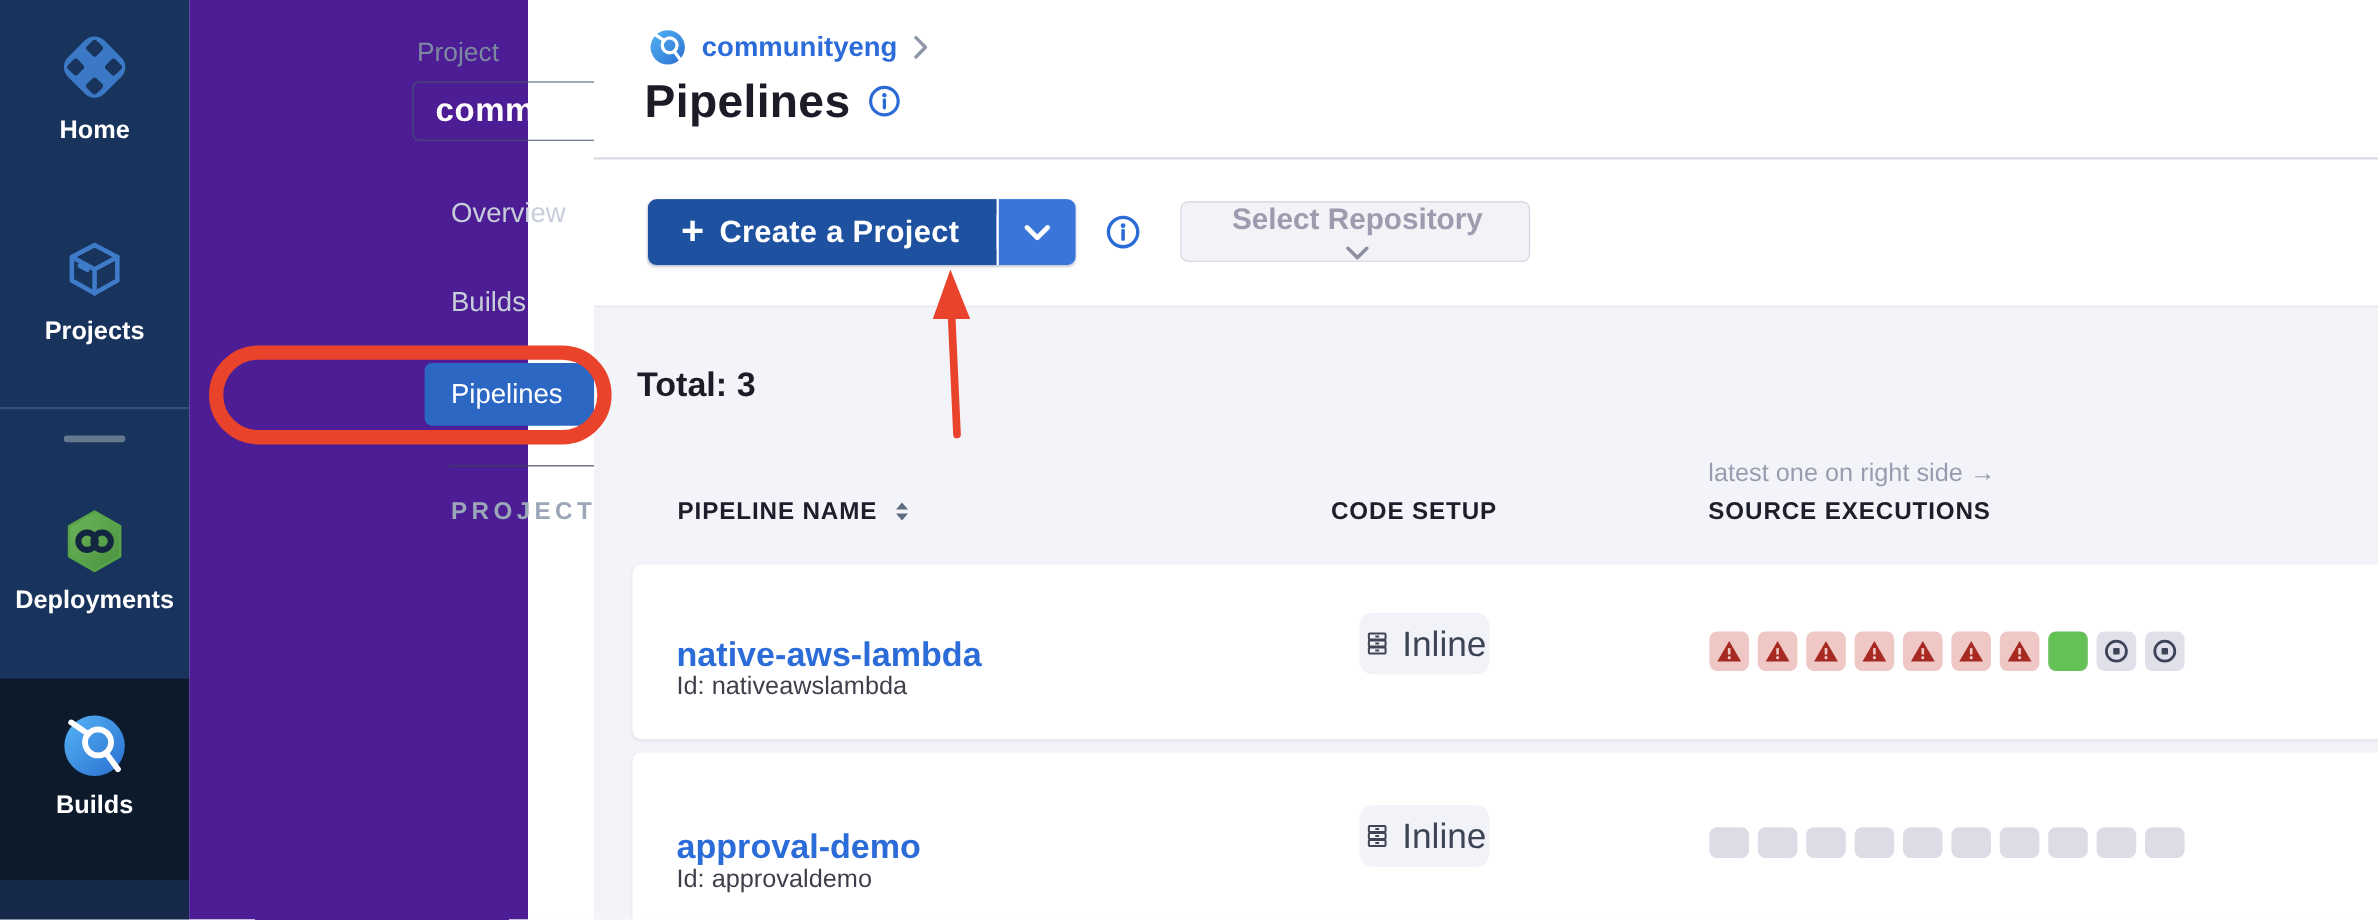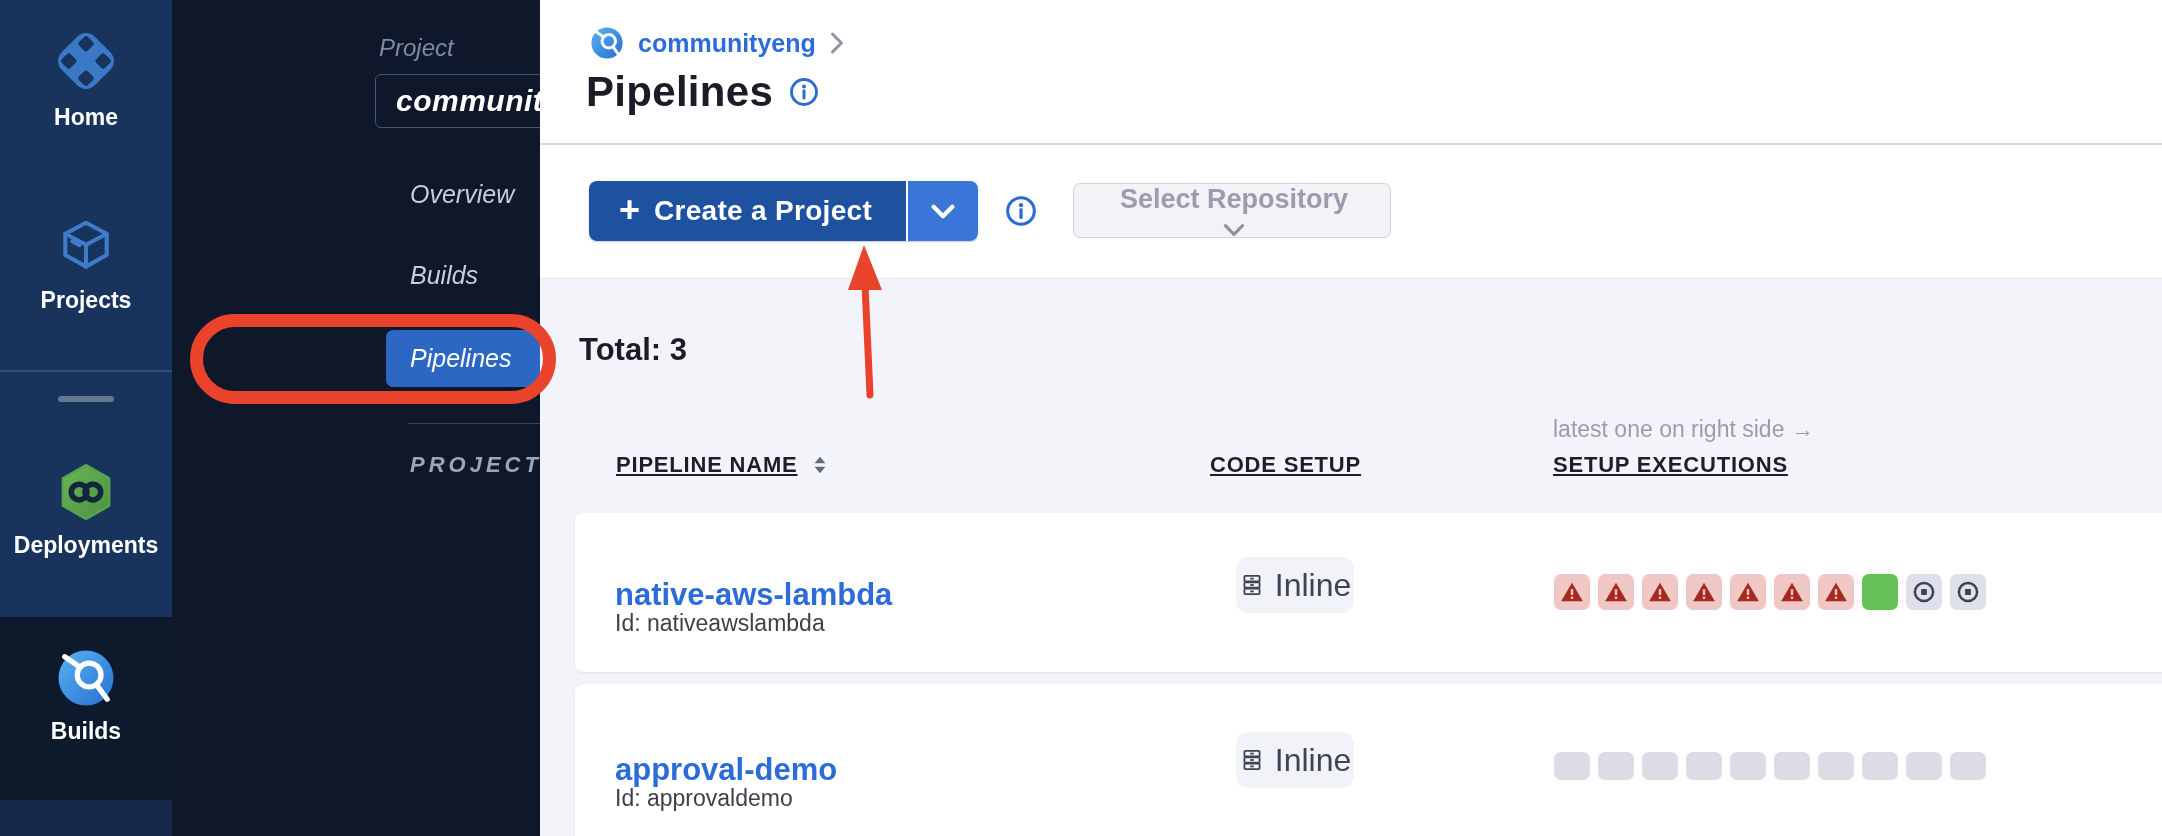--- a/index.html
+++ b/index.html
@@ -14,21 +14,21 @@
   #rail{left:0;top:0;width:172px;height:836px;background:#18335c;}
   #rail .section-builds{left:0;top:617px;width:172px;height:183px;background:#0c1a2b;}
   #rail .section-bottom{left:0;top:800px;width:172px;height:36px;background:#16294a;}
   #rail .rail-divider{left:0;top:370px;width:172px;height:2px;background:#31507c;}
   #rail .rail-dash{left:58px;top:396px;width:56px;height:6px;border-radius:3px;background:#64788f;}
   .module{position:absolute;width:172px;text-align:center;cursor:pointer;}
   .module .mico{display:block;margin:0 auto;}
   .module .mlabel{display:block;color:#ffffff;font-size:23px;font-weight:bold;margin-top:10px;text-align:center;}
 
   
-  #panel{left:172px;top:0;width:368px;height:836px;background:#0f172a;font-style:italic;}
+  #panel{left:172px;top:0;width:308px;height:836px;background:#4c1d95;}
   .panel-label{left:207px;top:34px;color:#7d89a0;font-size:24px;}
   .proj-select{left:203px;top:74px;width:304px;height:54px;border:1px solid #475671;border-radius:6px;
     display:flex;align-items:center;justify-content:space-between;padding:0 20px;box-sizing:border-box;cursor:pointer;}
   .proj-select .ptxt{color:#ffffff;font-size:30px;font-weight:bold;letter-spacing:0.5px;}
   .nav-item{left:214px;width:314px;height:52px;display:flex;align-items:center;color:#c7ced9;font-size:25px;cursor:pointer;padding-left:24px;box-sizing:border-box;border-radius:7px;}
   .nav-item.active{background:#2d67c4;color:#ffffff;height:57px;}
   .panel-divider{left:236px;top:423px;width:270px;height:1px;background:#3a4458;}
   .setup-row{left:238px;top:452px;width:270px;display:flex;align-items:center;justify-content:space-between;cursor:pointer;}
   .setup-row .stxt{color:#9ba6b8;font-size:22px;letter-spacing:4px;font-weight:bold;}
 
@@ -52,21 +52,21 @@
   .btn-main .btxt{color:#ffffff;font-size:28px;font-weight:bold;letter-spacing:0.3px;}
   .btn-sep{width:2px;background:rgba(255,255,255,0.85);margin:14px 0;}
   .btn-caret{background:#3a76d8;width:70px;display:flex;align-items:center;justify-content:center;}
 
   .select-repo{left:1073px;top:183px;width:318px;height:55px;background:#f2f2f7;border:1px solid #d2d2de;border-radius:7px;
     display:flex;align-items:center;justify-content:space-between;padding:0 26px 0 30px;box-sizing:border-box;cursor:pointer;flex-direction:column;}
   .select-repo .rtxt{color:#9c9cae;font-size:27px;font-weight:bold;}
 
   .total{left:579px;top:332px;color:#1c1c28;font-size:31px;font-weight:bold;}
 
-  .th{color:#1d1d2b;font-size:22px;font-weight:bold;letter-spacing:0.8px;text-decoration:underline;}
+  .th{color:#1d1d2b;font-size:22px;font-weight:bold;letter-spacing:0.8px;}
   .col-name{left:616px;top:452px;display:flex;align-items:center;gap:12px;cursor:pointer;}
   .col-source{left:1210px;top:452px;}
   .col-exec{left:1553px;top:452px;}
   .exec-note{left:1553px;top:416px;color:#9b9bb0;font-size:23px;}
 
   .card{left:575px;width:1720px;background:#ffffff;border-radius:8px;box-shadow:0 1px 3px rgba(40,41,61,.08);cursor:pointer;}
   #card-0{top:513px;height:159px;}
   #card-1{top:684px;height:160px;}
   .pname{position:absolute;left:40px;color:#2b6cd9;font-size:31px;font-weight:bold;cursor:pointer;margin-top:22px;}
   .pid{position:absolute;left:40px;color:#3f3f4c;font-size:23px;}
@@ -243,21 +243,21 @@
 
 <div class="abs col-name">
   <span class="th">PIPELINE NAME</span>
   <svg width="20" height="22" viewBox="0 0 22 22">
     <polygon points="5,9 11,2 17,9" fill="#5f6b7e"></polygon>
     <polygon points="5,13 11,20 17,13" fill="#5f6b7e"></polygon>
   </svg>
 </div>
 <span class="abs th col-source">CODE SETUP</span>
 <span class="abs exec-note">latest one on right side →</span>
-<span class="abs th col-exec">SETUP EXECUTIONS</span>
+<span class="abs th col-exec">SOURCE EXECUTIONS</span>
 
 <div id="card-0" class="abs card">
   <span class="pname" style="top:42px;">native-aws-lambda</span>
   <span class="pid" style="top:97px;">Id: nativeawslambda</span>
   <div class="badge" style="top:44px;">
     <svg width="26" height="26" viewBox="0 0 24 24">
       <g fill="none" stroke="#3f4554" stroke-width="1.7">
         <rect x="5" y="3.6" width="14" height="5" rx="0.8"></rect>
         <rect x="5" y="9.5" width="14" height="5" rx="0.8"></rect>
         <rect x="5" y="15.4" width="14" height="5" rx="0.8"></rect>

